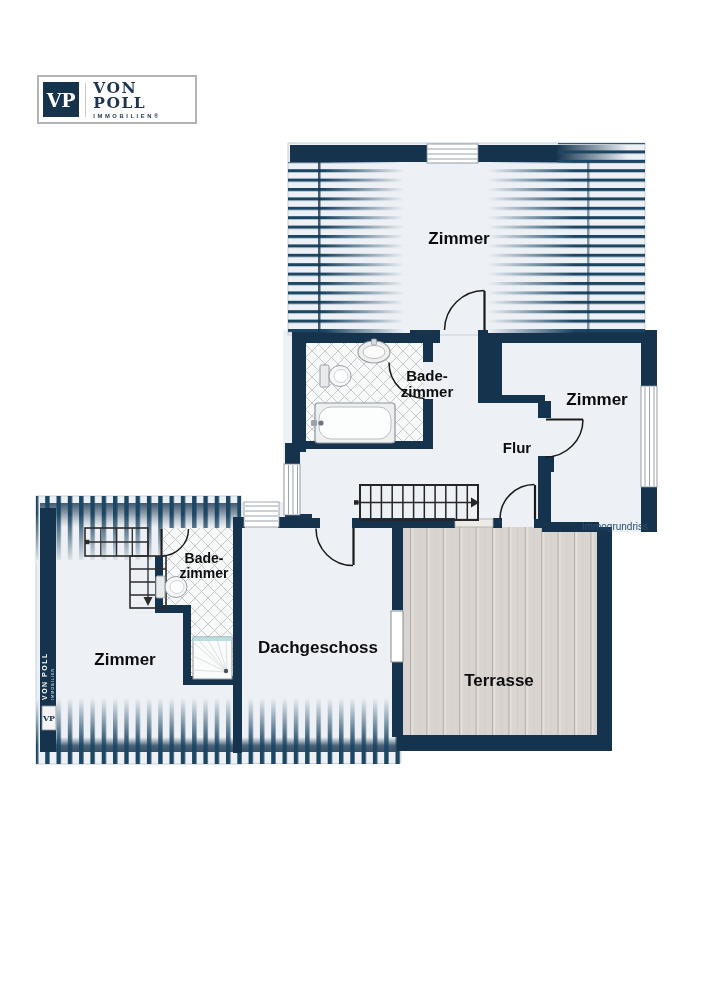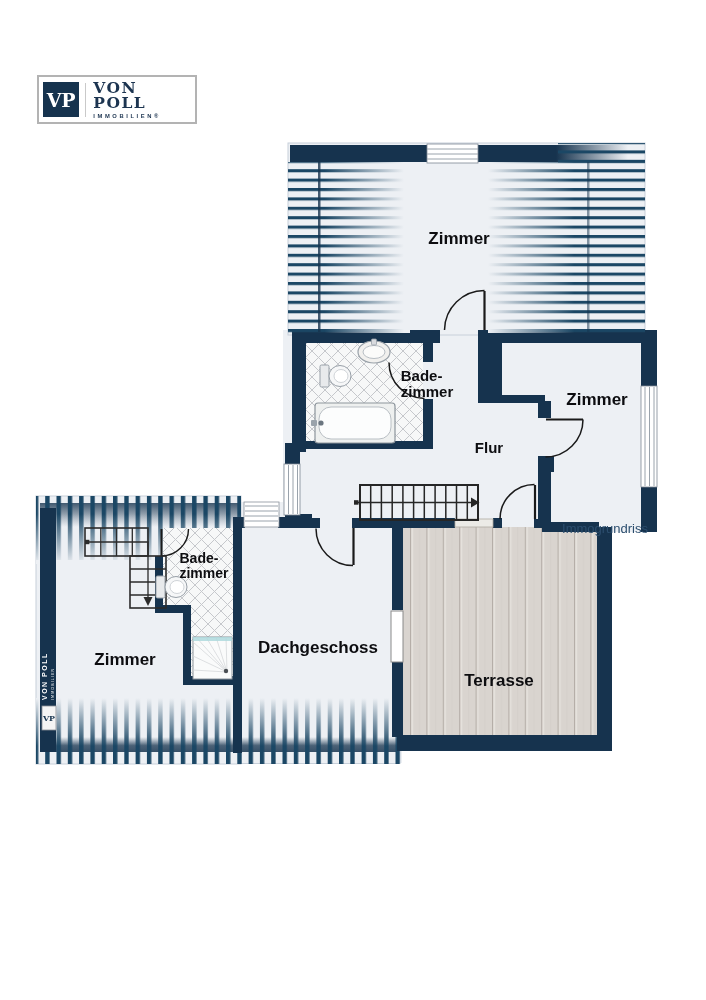--- a/index.html
+++ b/index.html
@@ -1,24 +1,24 @@
 <!DOCTYPE html>
 <html><head>
 <meta charset="utf-8">
 <style>
   html,body{margin:0;padding:0;background:#fff;}
   #canvas{position:relative;width:706px;height:1000px;background:#fff;overflow:hidden;
           font-family:"Liberation Sans",sans-serif;}
   svg{position:absolute;left:0;top:0;}
   .lbl{position:absolute;transform:translate(-50%,-50%);color:#0d0d10;font-weight:bold;
-       white-space:nowrap;}
+       text-align:center;white-space:nowrap;}
   .fs17{font-size:17px;}
   .fs15{font-size:15px;line-height:15.5px;}
   .fs14{font-size:14px;line-height:14.5px;}
-  .credit{position:absolute;right:58px;top:521px;font-size:13px;color:#2c4e6e;font-weight:normal;}
+  .credit{position:absolute;right:58px;top:521px;font-size:10px;color:#2c4e6e;font-weight:normal;}
   .floor-title{position:absolute;left:34px;top:771px;font-size:19px;font-weight:bold;color:#0a0a0a;
                letter-spacing:.3px;}
   
   .logo{position:absolute;left:37px;top:75px;width:156px;height:45px;background:#fff;
         border:2px solid #b3b3b3;display:flex;align-items:center;}
   .logo-sq{width:37px;height:35px;background:#16334e;margin-left:4px;display:flex;
            align-items:center;justify-content:center;}
   .logo-sq span{color:#fff;font-family:"DejaVu Serif",serif;font-size:19px;font-weight:bold;}
   .logo-div{width:1px;height:34px;background:#c9c9c9;margin:0 7px 0 6px;}
   .logo-txt{display:flex;flex-direction:column;line-height:1;}
@@ -282,21 +282,21 @@
     </g>
   </svg>
 
   <div class="lbl fs17" style="left:459px;top:239px">Zimmer</div>
 
   <div class="lbl fs15" style="left:427px;top:383px">
     <div>Bade-</div>
     <div>zimmer</div>
   </div>
 
-  <div class="lbl fs15" style="left:489px;top:448px">Flur</div>
+  <div class="lbl fs15" style="left:517px;top:448px">Flur</div>
 
   <div class="lbl fs17" style="left:597px;top:400px">Zimmer</div>
 
   <div class="lbl fs17" style="left:125px;top:660px">Zimmer</div>
 
   <div class="lbl fs14" style="left:204px;top:565px">
     <div>Bade-</div>
     <div>zimmer</div>
   </div>
 

